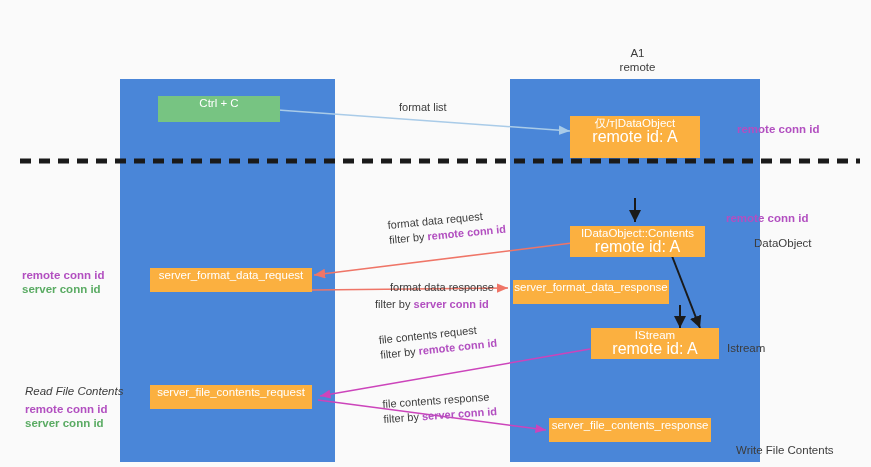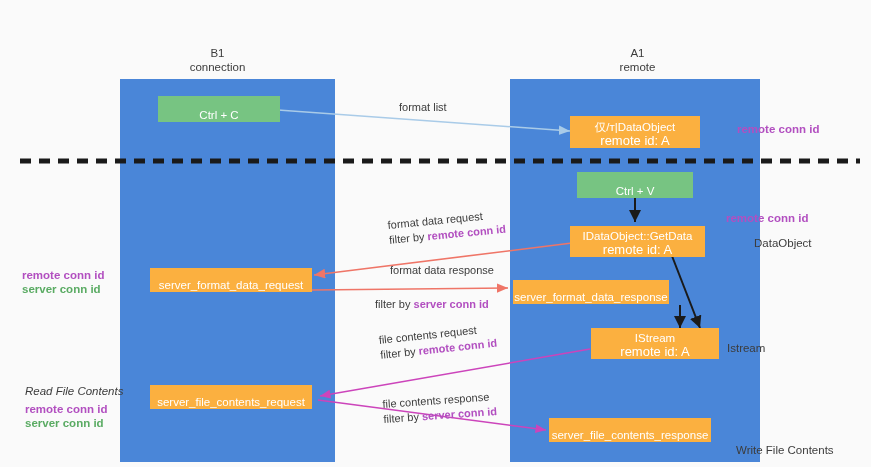--- a/index.html
+++ b/index.html
@@ -33,30 +33,30 @@
     color: #3c3c3c;
     line-height: 14px;
     white-space: pre-line;
   }
   .node {
     position: absolute;
     box-sizing: border-box;
     display: flex;
     flex-direction: column;
     align-items: center;
-    justify-content: flex-end;
+    justify-content: flex-start;
     color: #ffffff;
     font-size: 11.5px;
     line-height: 14px;
     text-align: center;
     white-space: pre-line;
   }
   .node.orange { background: #fbb040; }
   .node.green  { background: #77c482; }
-  .node-line2 { font-size: 13px; }
+  .node-line2 { font-size: 16px; }
 
   .edge-label {
     position: absolute;
     font-size: 11px;
     color: #3c3c3c;
     line-height: 15px;
     white-space: nowrap;
   }
   .edge-label .em-purple { color: #b24fc0; font-weight: bold; }
 
@@ -79,22 +79,20 @@
     line-height: 19px;
     white-space: pre-line;
   }
 </style>
 </head>
 <body>
 
 <div id="canvas">
 
 
-  <div class="lane-head" style="left:150px; top:46px; width:135px;">B1
-connection</div>
   <div class="lane-head" style="left:545px; top:46px; width:185px;">A1
 remote</div>
 
   <div class="lane" style="left:120px; top:79px; width:215px; height:383px;"></div>
   <div class="lane" style="left:510px; top:79px; width:250px; height:383px;"></div>
 
   <svg id="svg-layer" viewBox="0 0 871 467" xmlns="http://www.w3.org/2000/svg">
     <defs>
       <marker id="ah-blue" markerWidth="8" markerHeight="8" refX="7" refY="3" orient="auto" markerUnits="strokeWidth">
         <path d="M0,0 L7,3 L0,6 z" fill="#a9cbe8"></path>
@@ -126,31 +124,28 @@
 
     <line x1="318" y1="400" x2="546" y2="430" stroke="#cc44bb" stroke-width="1.5" marker-end="url(#ah-magenta)"></line>
 
     <line x1="680" y1="305" x2="680" y2="328" stroke="#1a1a1a" stroke-width="2" marker-end="url(#ah-black)"></line>
   </svg>
 
   <div class="node green" style="left:158px; top:96px; width:122px; height:26px;">
     <span>Ctrl + C</span>
   </div>
 
-  <div class="node orange" style="left:570px; top:116px; width:130px; height:32px;">
+  <div class="node orange" style="left:570px; top:116px; width:130px; height:42px;">
     <span>仅/т|DataObject</span>
     <span class="node-line2">remote id: A</span>
   </div>
 
-  <div class="node green" style="left:577px; top:172px; width:116px; height:26px;">
-    <span>Ctrl + V</span>
-  </div>
 
   <div class="node orange" style="left:570px; top:226px; width:135px; height:31px;">
-    <span>IDataObject::GetData</span>
+    <span>IDataObject::Contents</span>
     <span class="node-line2">remote id: A</span>
   </div>
 
   <div class="node orange" style="left:150px; top:268px; width:162px; height:24px;">
     <span>server_format_data_request</span>
   </div>
 
   <div class="node orange" style="left:513px; top:280px; width:156px; height:24px;">
     <span>server_format_data_response</span>
   </div>
@@ -170,21 +165,21 @@
 
   <div class="edge-label" style="left:399px; top:100px;text-align:right;">format list</div>
 
   <div style="position:absolute; left:387px; top:218px; transform:rotate(-5.5deg); transform-origin:left top;">
     <div class="edge-label" style="position:static;">format data request</div>
     <div class="edge-label" style="position:static;">
       <span>filter by </span><span class="em-purple">remote conn id</span>
     </div>
   </div>
 
-  <div class="edge-label" style="left:390px; top:263px;">format data response</div>
+  <div class="edge-label" style="left:390px; top:280px;">format data response</div>
   <div class="edge-label" style="left:375px; top:297px;">
     <span>filter by </span><span class="em-purple">server conn id</span>
   </div>
 
   <div style="position:absolute; left:378px; top:333px; transform:rotate(-6deg); transform-origin:left top;">
     <div class="edge-label" style="position:static;">file contents request</div>
     <div class="edge-label" style="position:static;">
       <span>filter by </span><span class="em-purple">remote conn id</span>
     </div>
   </div>

